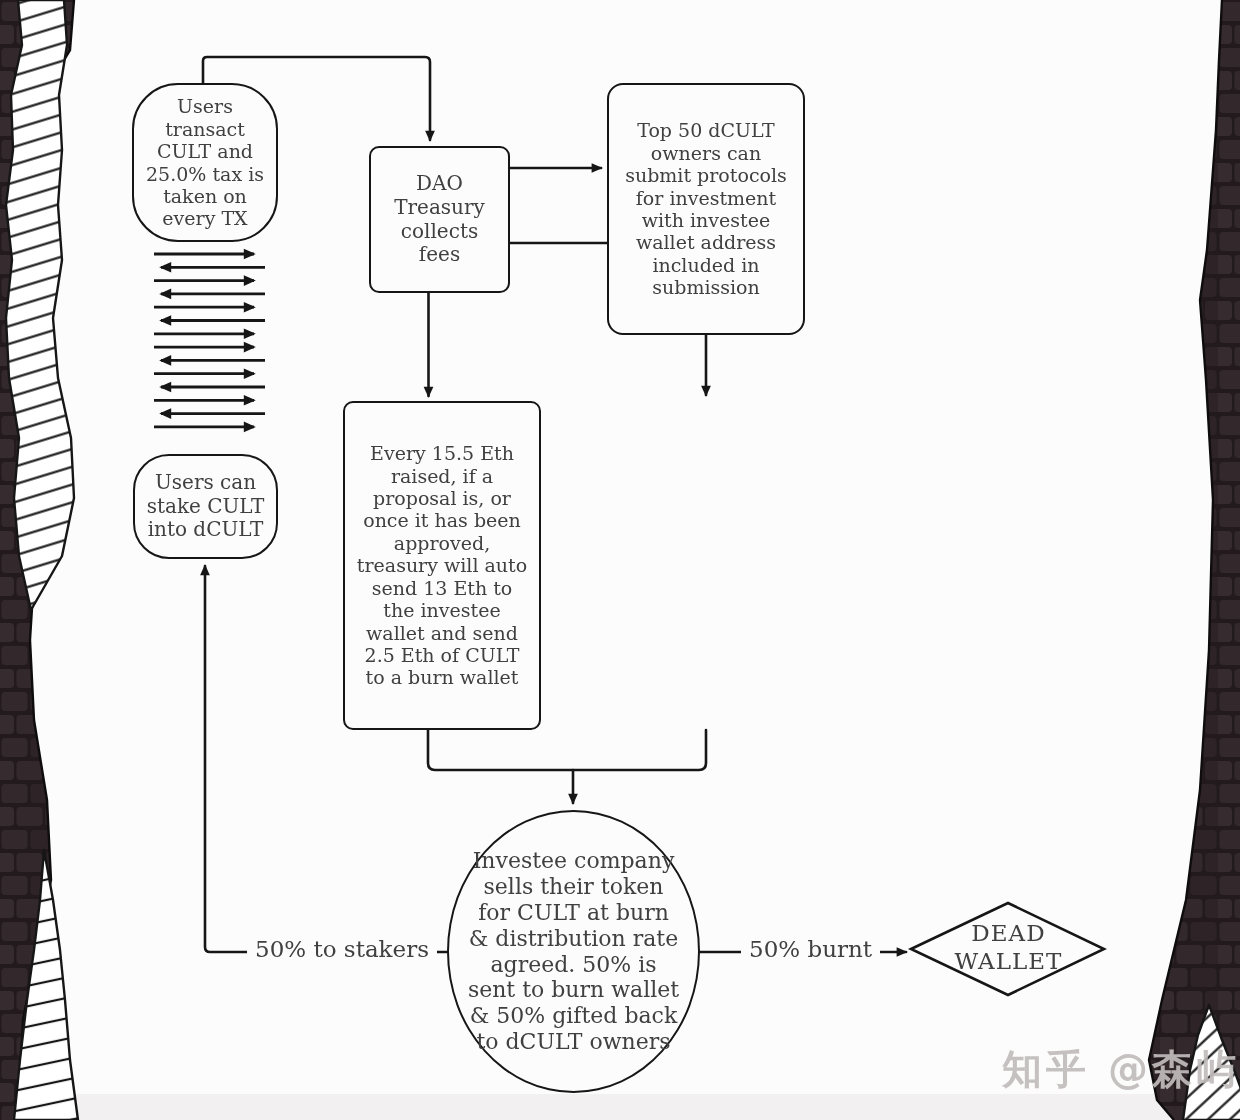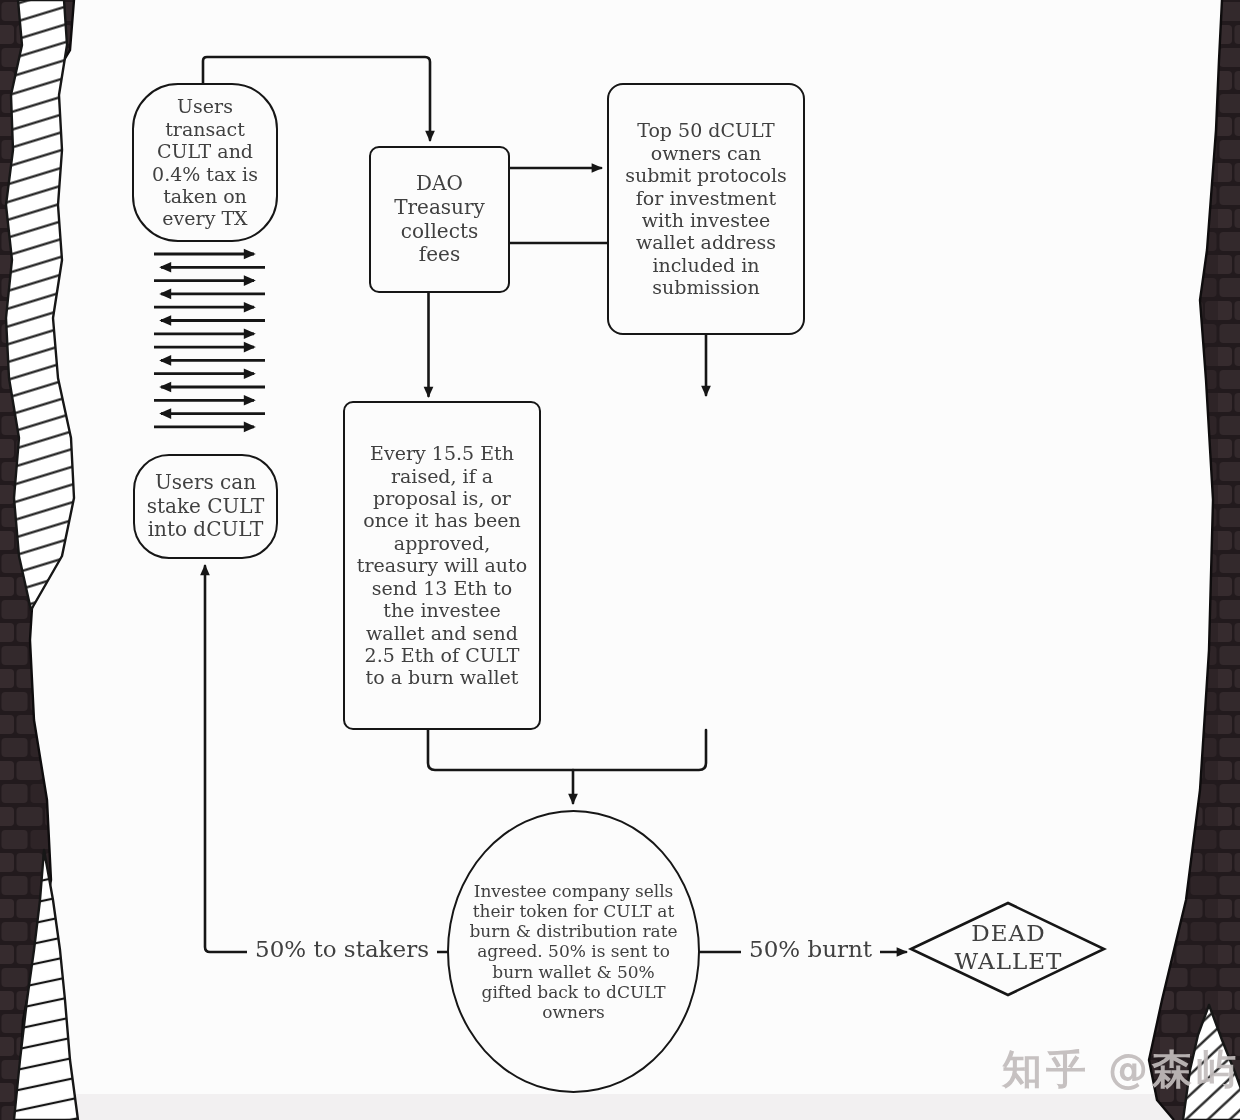--- a/index.html
+++ b/index.html
@@ -36,21 +36,21 @@
     position:absolute;display:flex;align-items:center;justify-content:center;
     text-align:center;background:var(--canvas-bg);
     border:2.5px solid var(--ink);line-height:1.18;z-index:10;
   }
   #n-users-transact{left:132px;top:83px;width:146px;height:159px;border-radius:46px;font-size:19px;padding:6px;}
   #n-dao{left:369px;top:146px;width:141px;height:147px;border-radius:10px;font-size:20px;padding:6px;}
   #n-top50{left:607px;top:83px;width:198px;height:252px;border-radius:16px;font-size:19px;padding:8px;}
   #n-users-stake{left:133px;top:454px;width:145px;height:105px;border-radius:36px;font-size:20px;padding:6px;}
   #n-every{left:343px;top:401px;width:198px;height:329px;border-radius:10px;font-size:19px;padding:10px;}
   #n-proposals{left:606px;top:400px;width:199px;height:332px;border-radius:10px;font-size:19px;padding:10px;}
-  #n-investee{left:447px;top:810px;width:253px;height:283px;border-radius:50%;font-size:17px;padding:28px 16px;align-items:center;}
+  #n-investee{left:447px;top:810px;width:253px;height:283px;border-radius:50%;font-size:22px;padding:28px 16px;align-items:center;}
 
   .edge-label{
     position:absolute;z-index:12;background:var(--canvas-bg);
     padding:0 8px;font-size:23px;color:var(--text);white-space:nowrap;
   }
   #lbl-stakers{left:247px;top:936px;}
   #lbl-burnt{left:741px;top:936px;}
   #deadwallet-label{
     position:absolute;left:948px;top:920px;width:121px;text-align:center;
     font-size:23px;line-height:1.2;letter-spacing:1px;z-index:12;color:var(--text);
@@ -143,21 +143,21 @@
       <line x1="2" y1="100.10000000000001" x2="102" y2="100.10000000000001" class="tx-line" marker-end="url(#txah)"></line>
       <line x1="113" y1="113.4" x2="9" y2="113.4" class="tx-line" marker-end="url(#txah)"></line>
       <line x1="2" y1="126.7" x2="102" y2="126.7" class="tx-line" marker-end="url(#txah)"></line>
       <line x1="113" y1="140" x2="9" y2="140" class="tx-line" marker-end="url(#txah)"></line>
       <line x1="2" y1="153.3" x2="102" y2="153.3" class="tx-line" marker-end="url(#txah)"></line>
       <line x1="113" y1="166.60000000000002" x2="9" y2="166.60000000000002" class="tx-line" marker-end="url(#txah)"></line>
       <line x1="2" y1="179.9" x2="102" y2="179.9" class="tx-line" marker-end="url(#txah)"></line>
     </svg>
 
   <div class="node" id="n-users-transact">
-    <span>Users transact CULT and 0.4% tax is taken on every TX</span>
+    <span>Users transact CULT and 25.0% tax is taken on every TX</span>
   </div>
 
   <div class="node" id="n-dao">
     <span>DAO Treasury collects fees</span>
   </div>
 
   <div class="node" id="n-top50">
     <span>Top 50 dCULT owners can submit protocols for investment with investee wallet address included in submission</span>
   </div>
 

